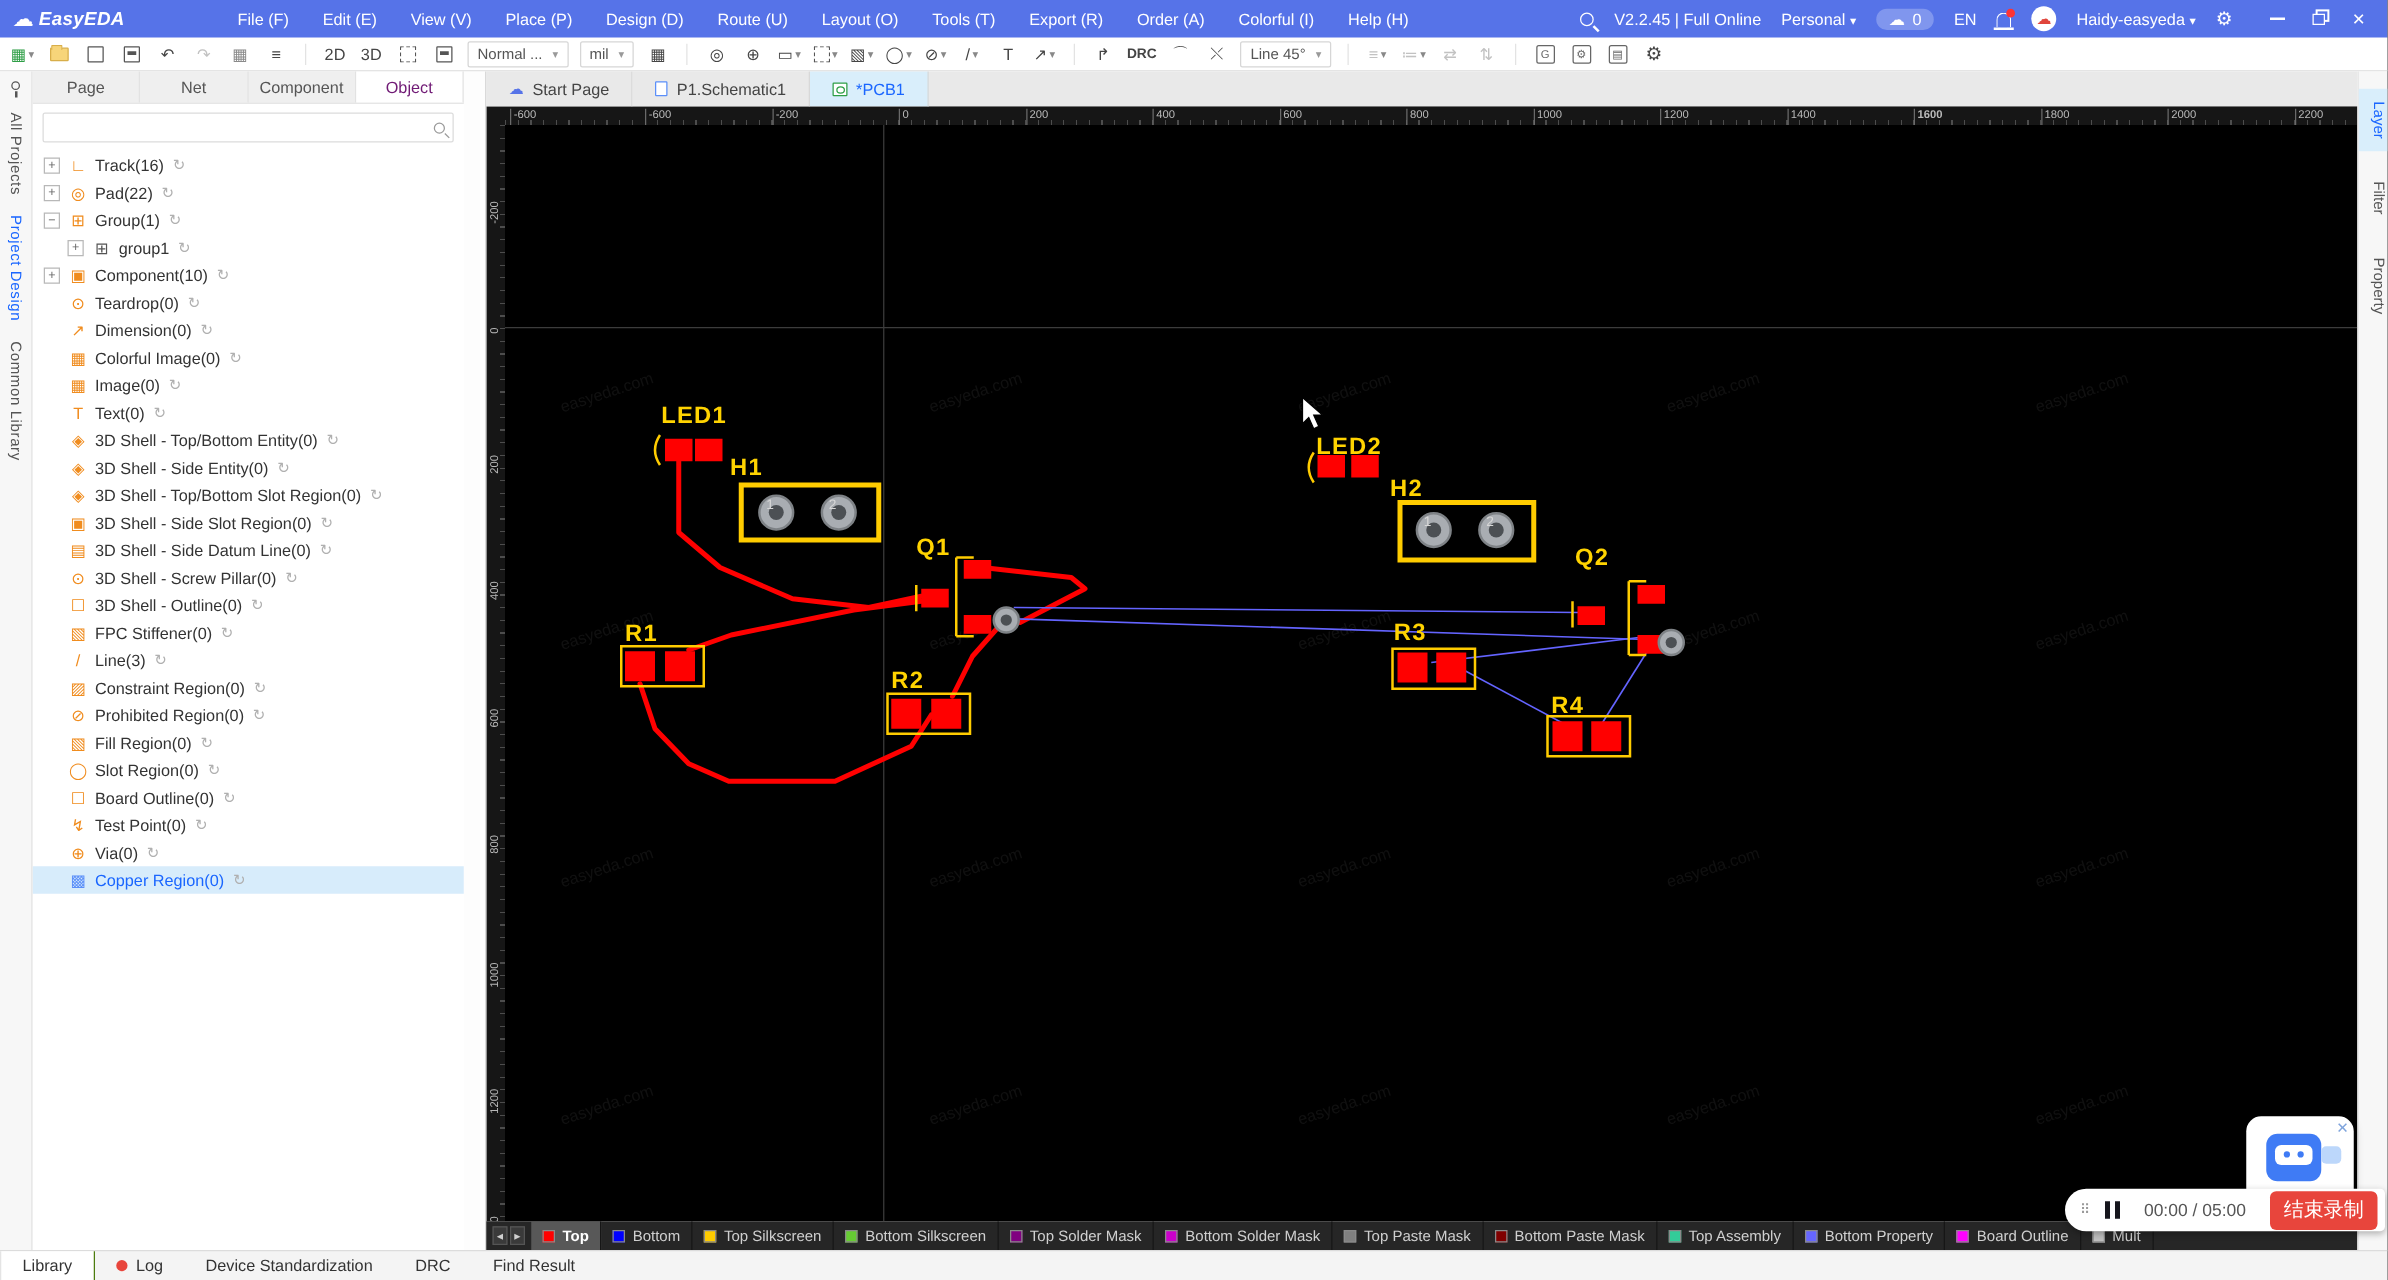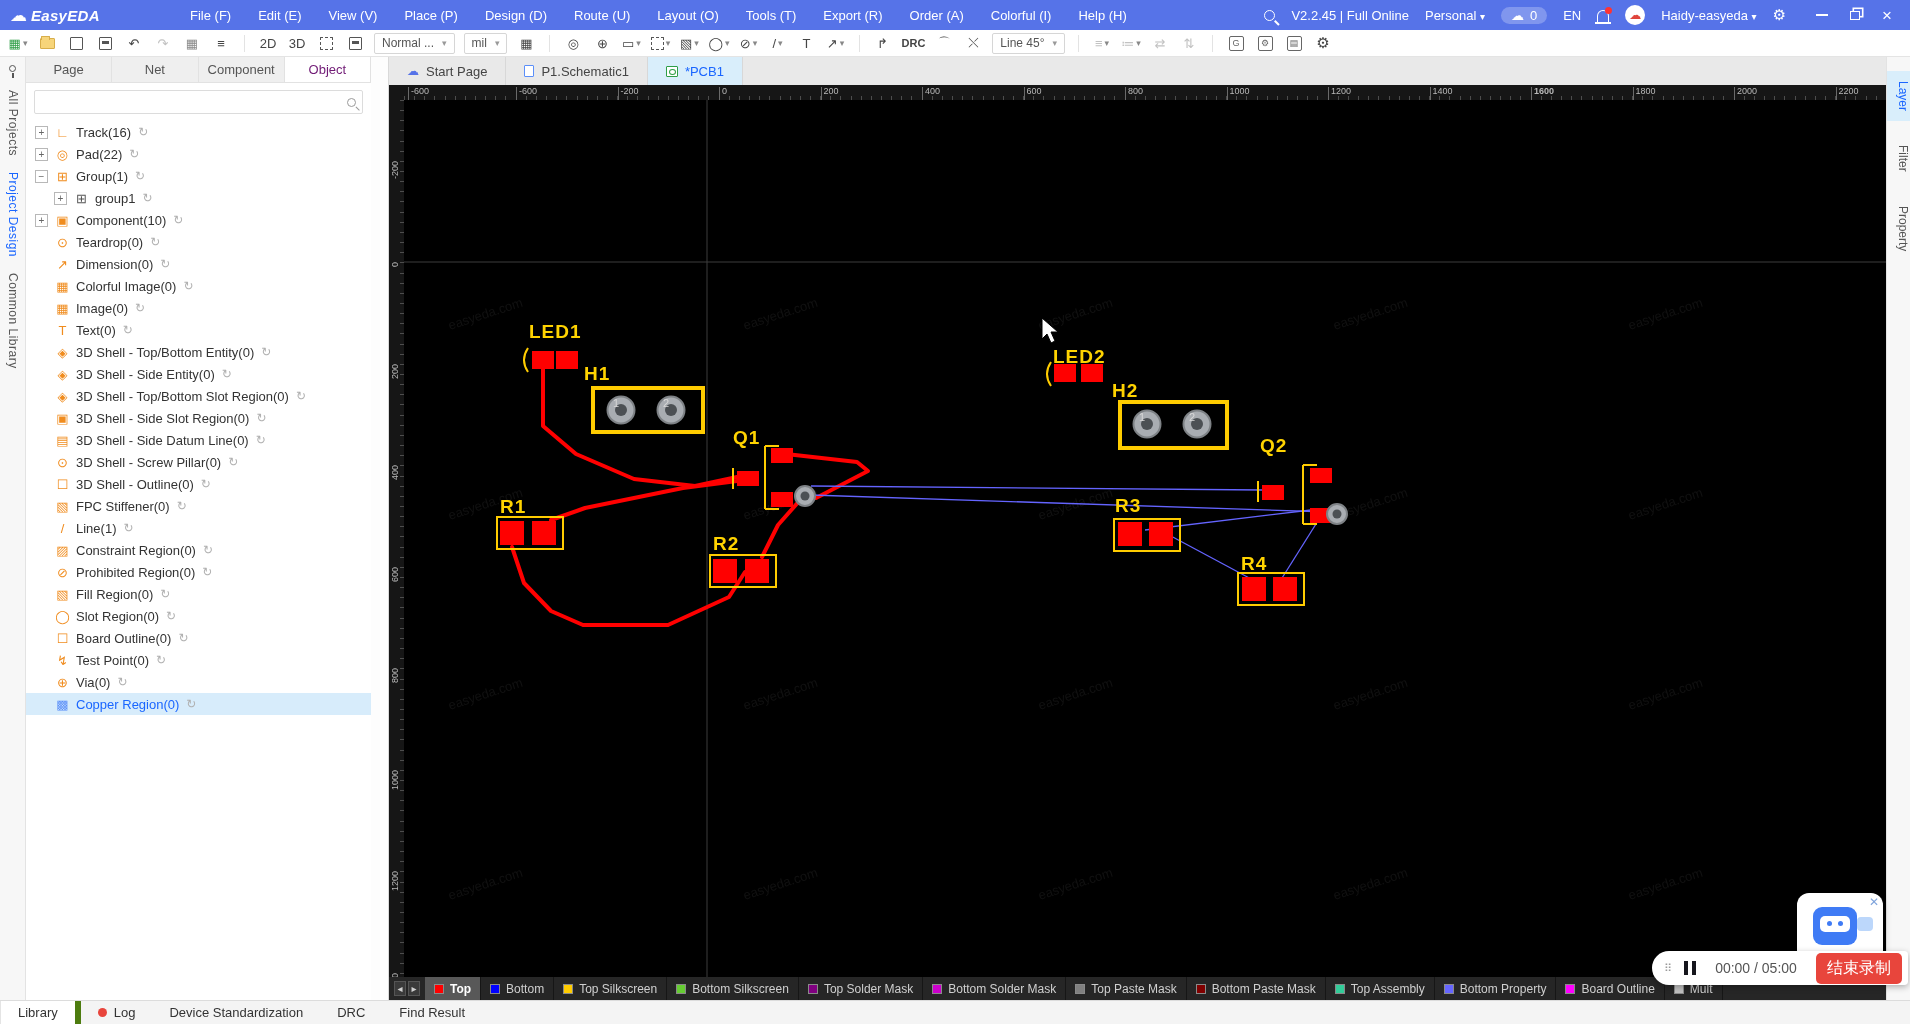--- a/index.html
+++ b/index.html
@@ -116,21 +116,21 @@
   .lb-arrow{width:12px;height:15px;background:#3a3a3a;display:flex;align-items:center;justify-content:center;border:1px solid #555}
   .chip{display:flex;align-items:center;gap:6px;padding:0 9px;font-size:12px;color:#cfcfcf;
         border-right:1px solid #161616;white-space:nowrap}
   .chip .sw{width:10px;height:10px;border:1px solid #8a8a8a;flex:none}
   .chip.active{background:#585858;color:#fff;font-weight:bold}
 
   
   .statusbar{position:absolute;left:0;top:1000px;width:1910px;height:24px;background:#f4f4f4;
              border-top:1px solid #dcdcdc;display:flex;align-items:center;font-size:13px;color:#333;z-index:20}
   .st-item{padding:0 17px;height:100%;display:flex;align-items:center;gap:7px}
-  .st-item.active{background:#ffffff;border-right:6px solid #4d7c0f;border-left:1px solid #e4e4e4}
+  .st-item.active{background:#ffffff;border-right:1px solid #4d7c0f;border-left:1px solid #e4e4e4}
   .st-dot{width:9px;height:9px;border-radius:50%;background:#e8453c}
 
   
   .right-rail{position:absolute;left:1886px;top:57px;width:24px;height:943px;background:#f7f7f7;
               border-left:1px solid #e3e3e3;display:flex;flex-direction:column;align-items:center;z-index:10}
   .rtab{writing-mode:vertical-rl;font-size:12px;color:#555;padding:10px 0;margin-top:14px;width:100%;
         display:flex;justify-content:center}
   .rtab.active{background:#d9eefb;color:#1a66ff}
 
   
@@ -396,21 +396,21 @@
       </div>
       <div class="trow">
         <span class="exp-ph"></span>
         <span class="ticon">▧</span>
         <span>FPC Stiffener(0)</span>
         <span class="refresh">↻</span>
       </div>
       <div class="trow">
         <span class="exp-ph"></span>
         <span class="ticon">/</span>
-        <span>Line(1)</span>
+        <span>Line(3)</span>
         <span class="refresh">↻</span>
       </div>
       <div class="trow">
         <span class="exp-ph"></span>
         <span class="ticon">▨</span>
         <span>Constraint Region(0)</span>
         <span class="refresh">↻</span>
       </div>
       <div class="trow">
         <span class="exp-ph"></span>

